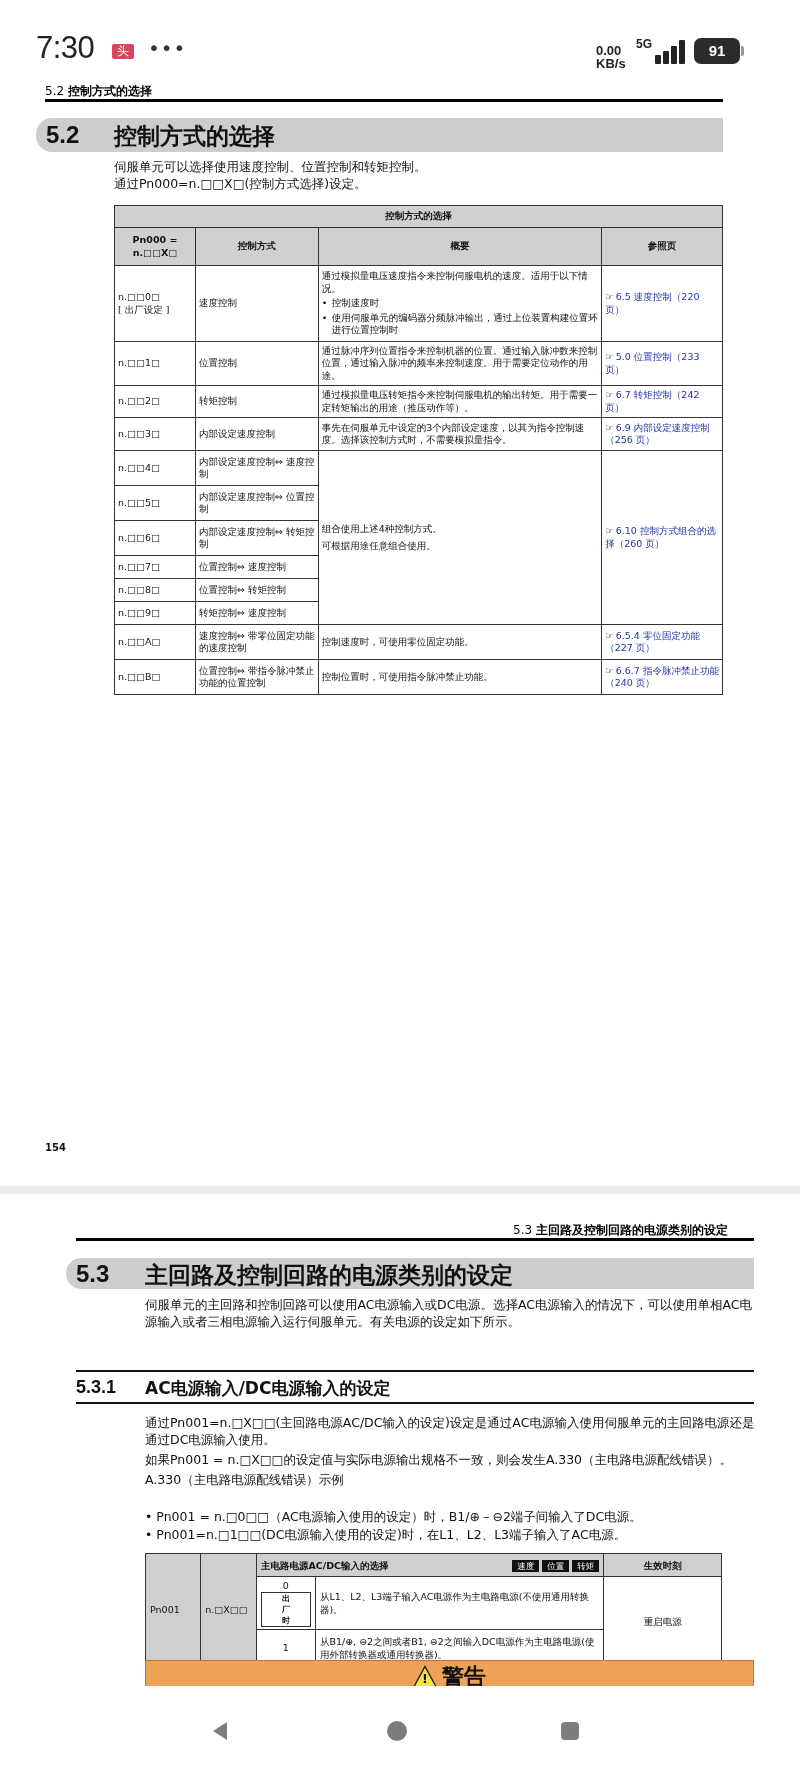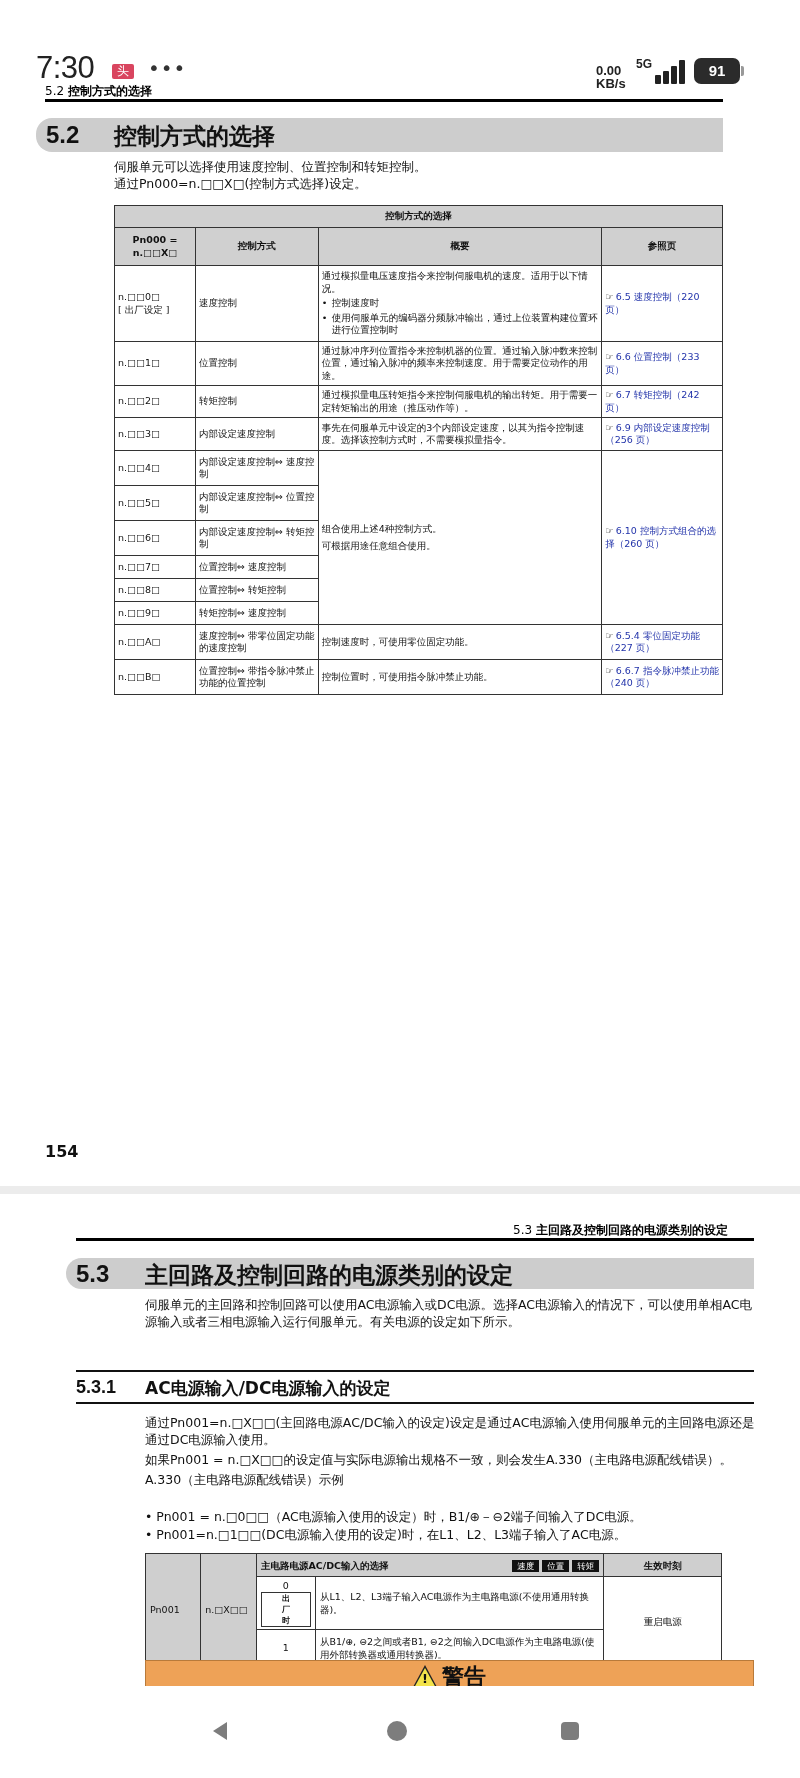--- a/index.html
+++ b/index.html
@@ -1,20 +1,20 @@
 <!DOCTYPE html>
 <html><head>
 <meta charset="utf-8">
 <style>
   * { box-sizing: border-box; margin: 0; padding: 0; }
   html, body { width: 800px; height: 1778px; background: #ffffff; overflow: hidden; }
   body { font-family: "DejaVu Sans", "Liberation Sans", sans-serif; color: #111; position: relative; }
 
   
-  .statusbar { position: absolute; left: 0; top: 0; width: 800px; height: 90px; margin-top: 20px; }
+  .statusbar { position: absolute; left: 0; top: 0; width: 800px; height: 90px; }
   .sb-time { position: absolute; left: 36px; top: 30px; font-family: "Liberation Sans", sans-serif; font-size: 31px; color: #222; letter-spacing: -0.5px; }
   .sb-badge { position: absolute; left: 112px; top: 44px; width: 22px; height: 15px; background: #d9455f; color: #fff; font-size: 12px; line-height: 15px; text-align: center; border-radius: 2px; }
   .sb-dots { position: absolute; left: 148px; top: 36px; font-size: 20px; color: #333; letter-spacing: 1px; }
   .sb-net { position: absolute; left: 596px; top: 44px; font-family: "Liberation Sans", sans-serif; font-size: 13px; line-height: 13px; color: #222; font-weight: bold; }
   .sb-5g { position: absolute; left: 636px; top: 37px; font-family: "Liberation Sans", sans-serif; font-size: 12px; font-weight: bold; color: #222; }
   .sb-signal { position: absolute; left: 641px; top: 40px; width: 44px; height: 24px; }
   .sb-signal span { position: absolute; bottom: 0; width: 6px; background: #222; border-radius: 1px; }
   .sb-battery { position: absolute; left: 694px; top: 38px; width: 46px; height: 26px; background: #2b2b2b; border-radius: 7px; color: #fff; font-family: "Liberation Sans", sans-serif; font-weight: bold; font-size: 15px; line-height: 26px; text-align: center; }
   .sb-battery-tip { position: absolute; left: 741px; top: 46px; width: 3px; height: 10px; background: #999; border-radius: 0 2px 2px 0; }
 
@@ -36,21 +36,21 @@
   table.t1 td, table.t1 th { border: 1px solid #333; padding: 2px 3px; vertical-align: middle; text-align: left; }
   table.t1 th { background: #d0d0d0; font-weight: bold; text-align: center; }
   table.t1 .cap th { height: 22px; }
   table.t1 .hdr th { height: 38px; }
   table.t1 .ref { color: #2233aa; }
   table.t1 .ref .hand { color: #111; margin-right: 2px; }
   table.t1 ul { list-style: none; margin: 0; padding: 0; }
   table.t1 li { padding-left: 10px; text-indent: -10px; margin-top: 2px; }
   table.t1 li::before { content: "•"; display: inline-block; width: 10px; text-indent: 0; }
 
-  .page-num { position: absolute; left: 45px; top: 1142px; font-size: 16px; font-weight: bold; }
+  .page-num { position: absolute; left: 45px; top: 1142px; font-size: 10px; font-weight: bold; }
   .page-gap { position: absolute; left: 0; top: 1186px; width: 800px; height: 8px; background: #ececec; }
 
   .sub-rule { position: absolute; background: #111; }
   .sub-num { position: absolute; font-family: "Liberation Sans", sans-serif; font-weight: bold; font-size: 18px; }
   .sub-title { position: absolute; font-weight: bold; font-size: 17px; }
 
   .bullets { position: absolute; font-size: 12.5px; line-height: 18px; }
   .bullets div { padding-left: 2px; }
 
   
@@ -137,21 +137,21 @@
             <li>控制速度时</li>
             <li>使用伺服单元的编码器分频脉冲输出，通过上位装置构建位置环进行位置控制时</li>
           </ul>
         </td>
     <td class="ref"><span class="hand">☞</span><span>6.5  速度控制（220 页）</span></td>
   </tr>
   <tr style="height:44px">
     <td>n.□□1□</td>
     <td>位置控制</td>
     <td>通过脉冲序列位置指令来控制机器的位置。通过输入脉冲数来控制位置，通过输入脉冲的频率来控制速度。用于需要定位动作的用途。</td>
-    <td class="ref"><span class="hand">☞</span><span>6.6  位置控制（233 页）</span></td>
+    <td class="ref"><span class="hand">☞</span><span>5.0  位置控制（233 页）</span></td>
   </tr>
   <tr style="height:32px">
     <td>n.□□2□</td>
     <td>转矩控制</td>
     <td>通过模拟量电压转矩指令来控制伺服电机的输出转矩。用于需要一定转矩输出的用途（推压动作等）。</td>
     <td class="ref"><span class="hand">☞</span><span>6.7  转矩控制（242 页）</span></td>
   </tr>
   <tr style="height:33px">
     <td>n.□□3□</td>
     <td>内部设定速度控制</td>

